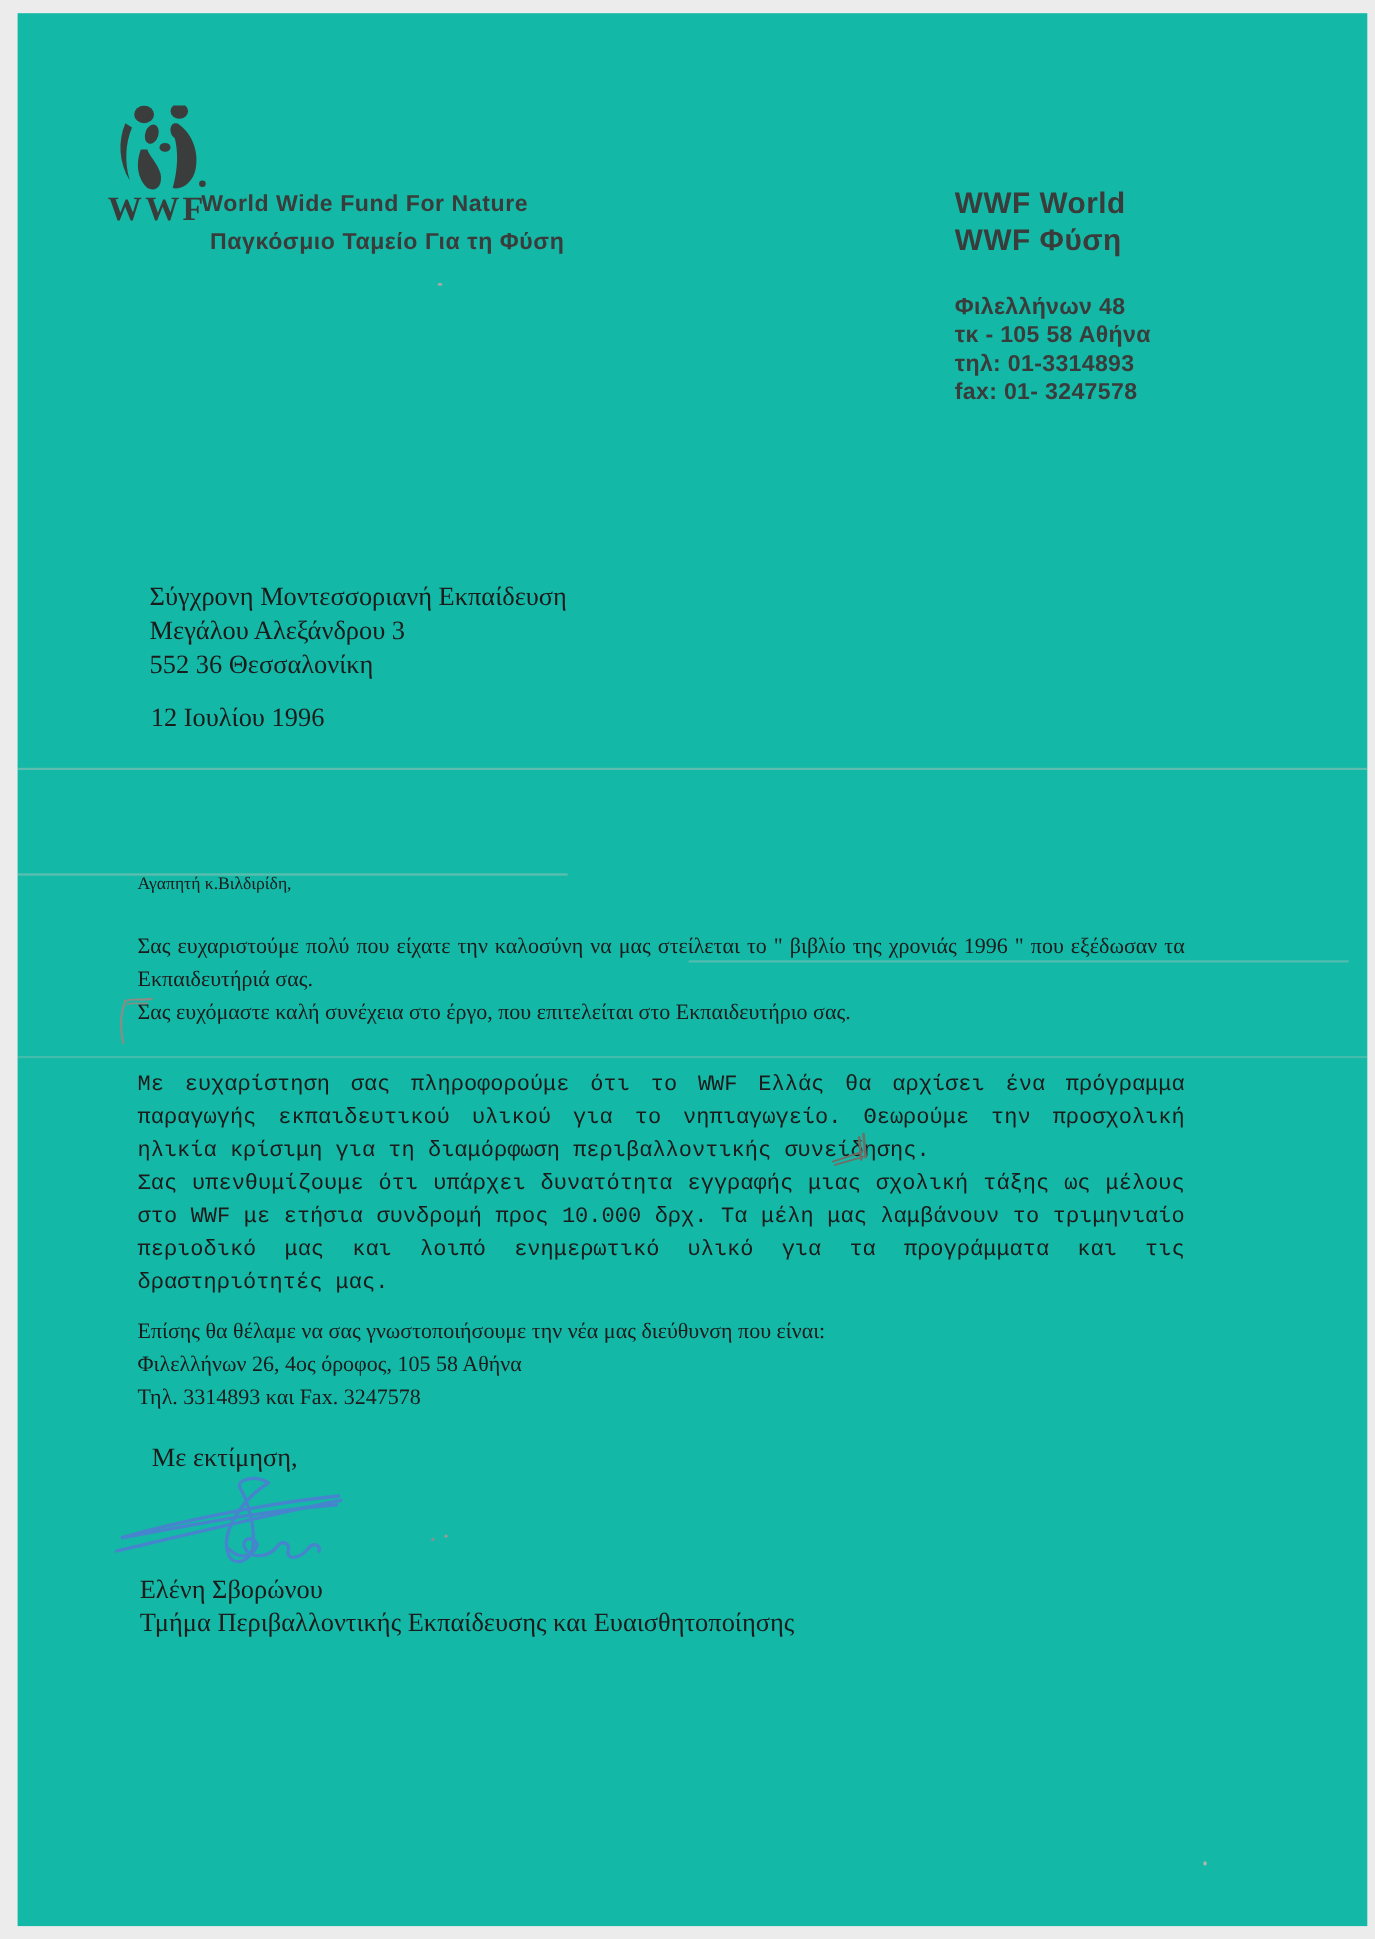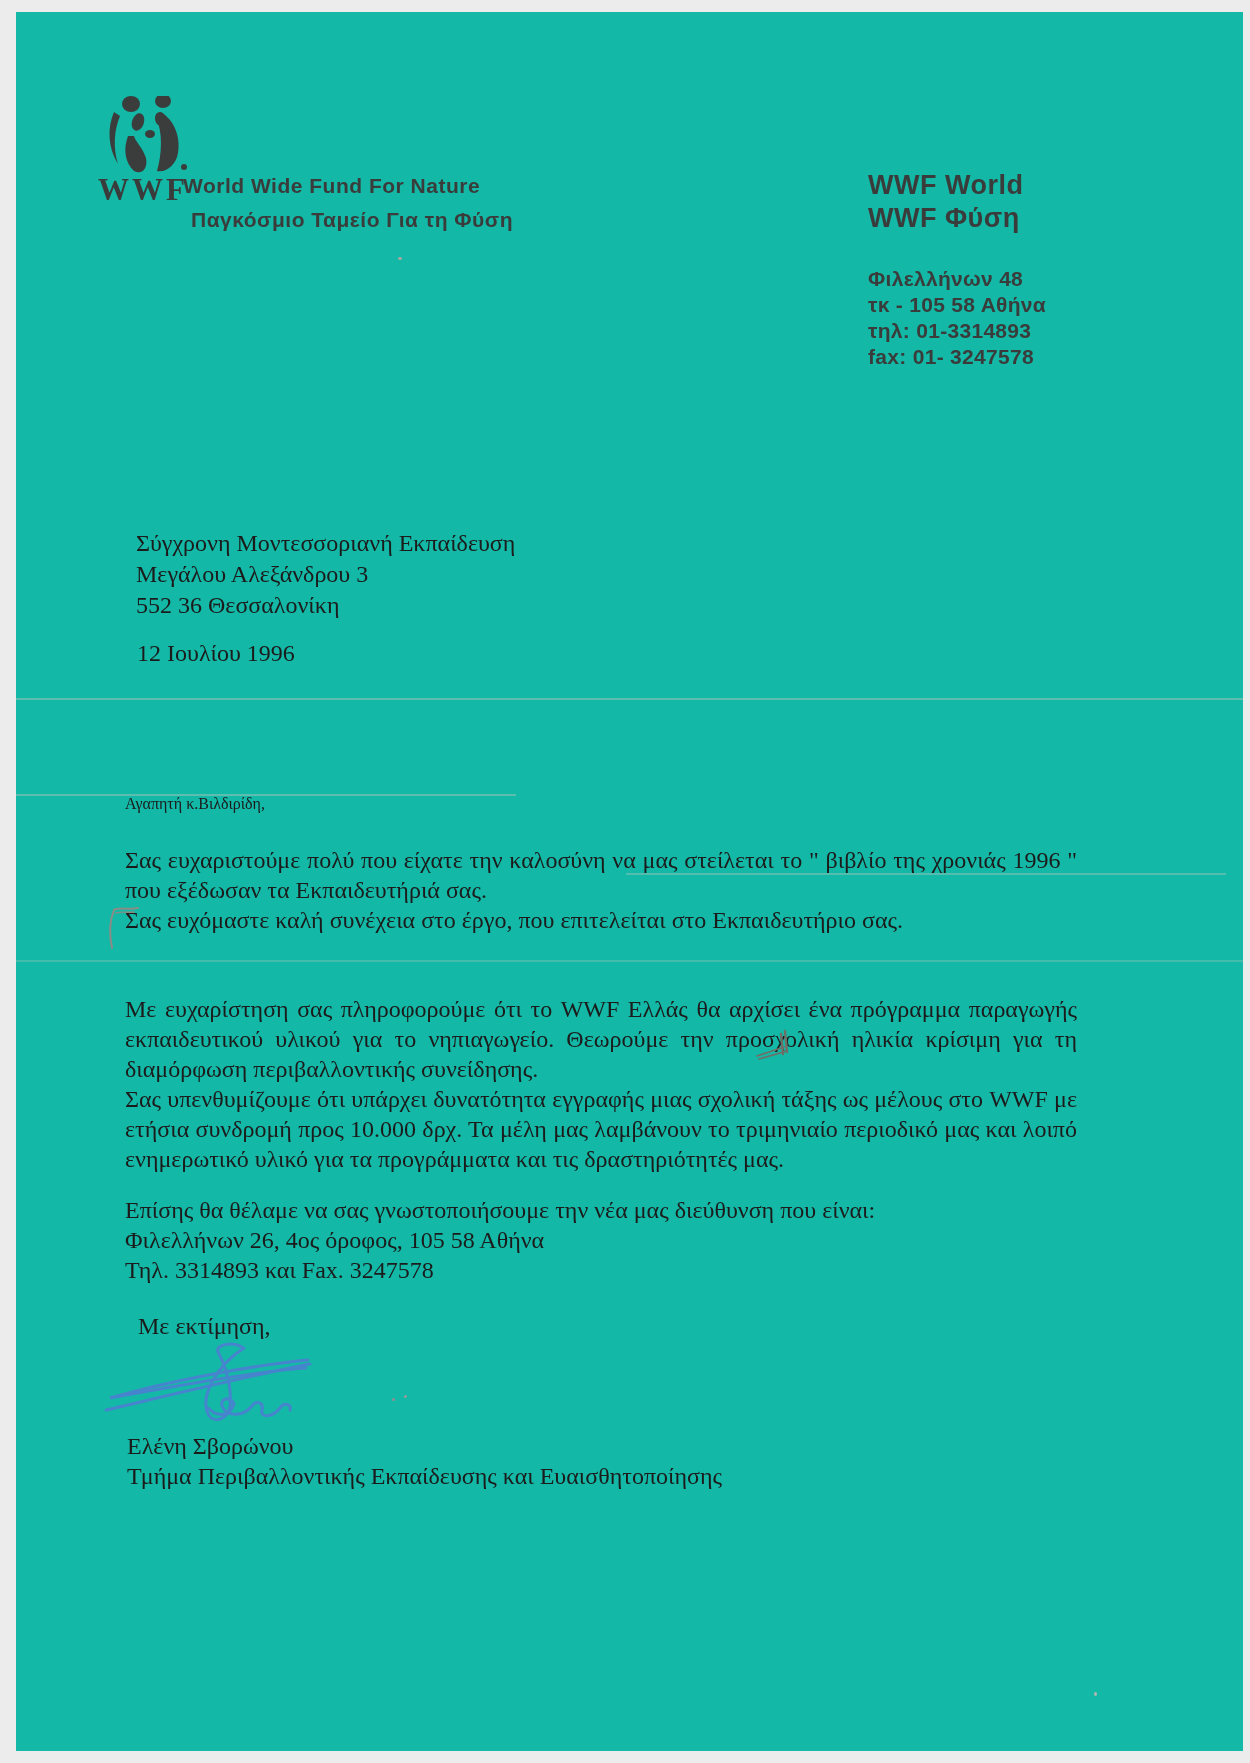--- a/index.html
+++ b/index.html
@@ -27,23 +27,23 @@
     font-size:21px;line-height:34px;color:#3a3c3b;letter-spacing:0.5px;}
   .org-el{padding-left:8px;}
   .office{left:852px;top:157px;width:330px;
     font-family:"Liberation Sans", sans-serif;font-weight:bold;color:#3a3c3b;}
   .office-names{font-size:27px;line-height:33px;letter-spacing:0.5px;}
   .office-address{margin-top:31px;font-size:21px;line-height:26px;letter-spacing:0.3px;}
   
   .recipient{left:120px;top:516px;font-size:24px;line-height:31px;color:#1b1b1b;}
   .date{left:121px;top:628px;font-size:24px;color:#1b1b1b;}
   .salutation{left:109px;top:783px;font-size:16px;color:#1b1b1b;}
-  .bodyblock{left:109px;width:952px;font-size:24px;line-height:30px;color:#1b1b1b;}
+  .bodyblock{left:109px;width:952px;font-size:20px;line-height:30px;color:#1b1b1b;}
   .p1{top:833px;}
-  .p2{top:982px;}
+  .p2{top:960px;font-family:Liberation Mono, monospace;}
   .p3{top:1183px;}
   .just{text-align:justify;text-justify:inter-word;}
   .valediction{left:122px;top:1301px;font-size:24px;color:#1b1b1b;}
   .signature{left:80px;top:1326px;width:220px;height:95px;}
   .signer-name{left:111px;top:1421px;font-size:24px;color:#1b1b1b;}
   .signer-title{left:111px;top:1451px;font-size:24px;color:#1b1b1b;}
   
   .scanline{height:2px;background:rgba(212,199,193,0.38);}
   .sl1{left:0;top:686px;width:1227px;}
   .sl2{left:0;top:782px;width:500px;}

